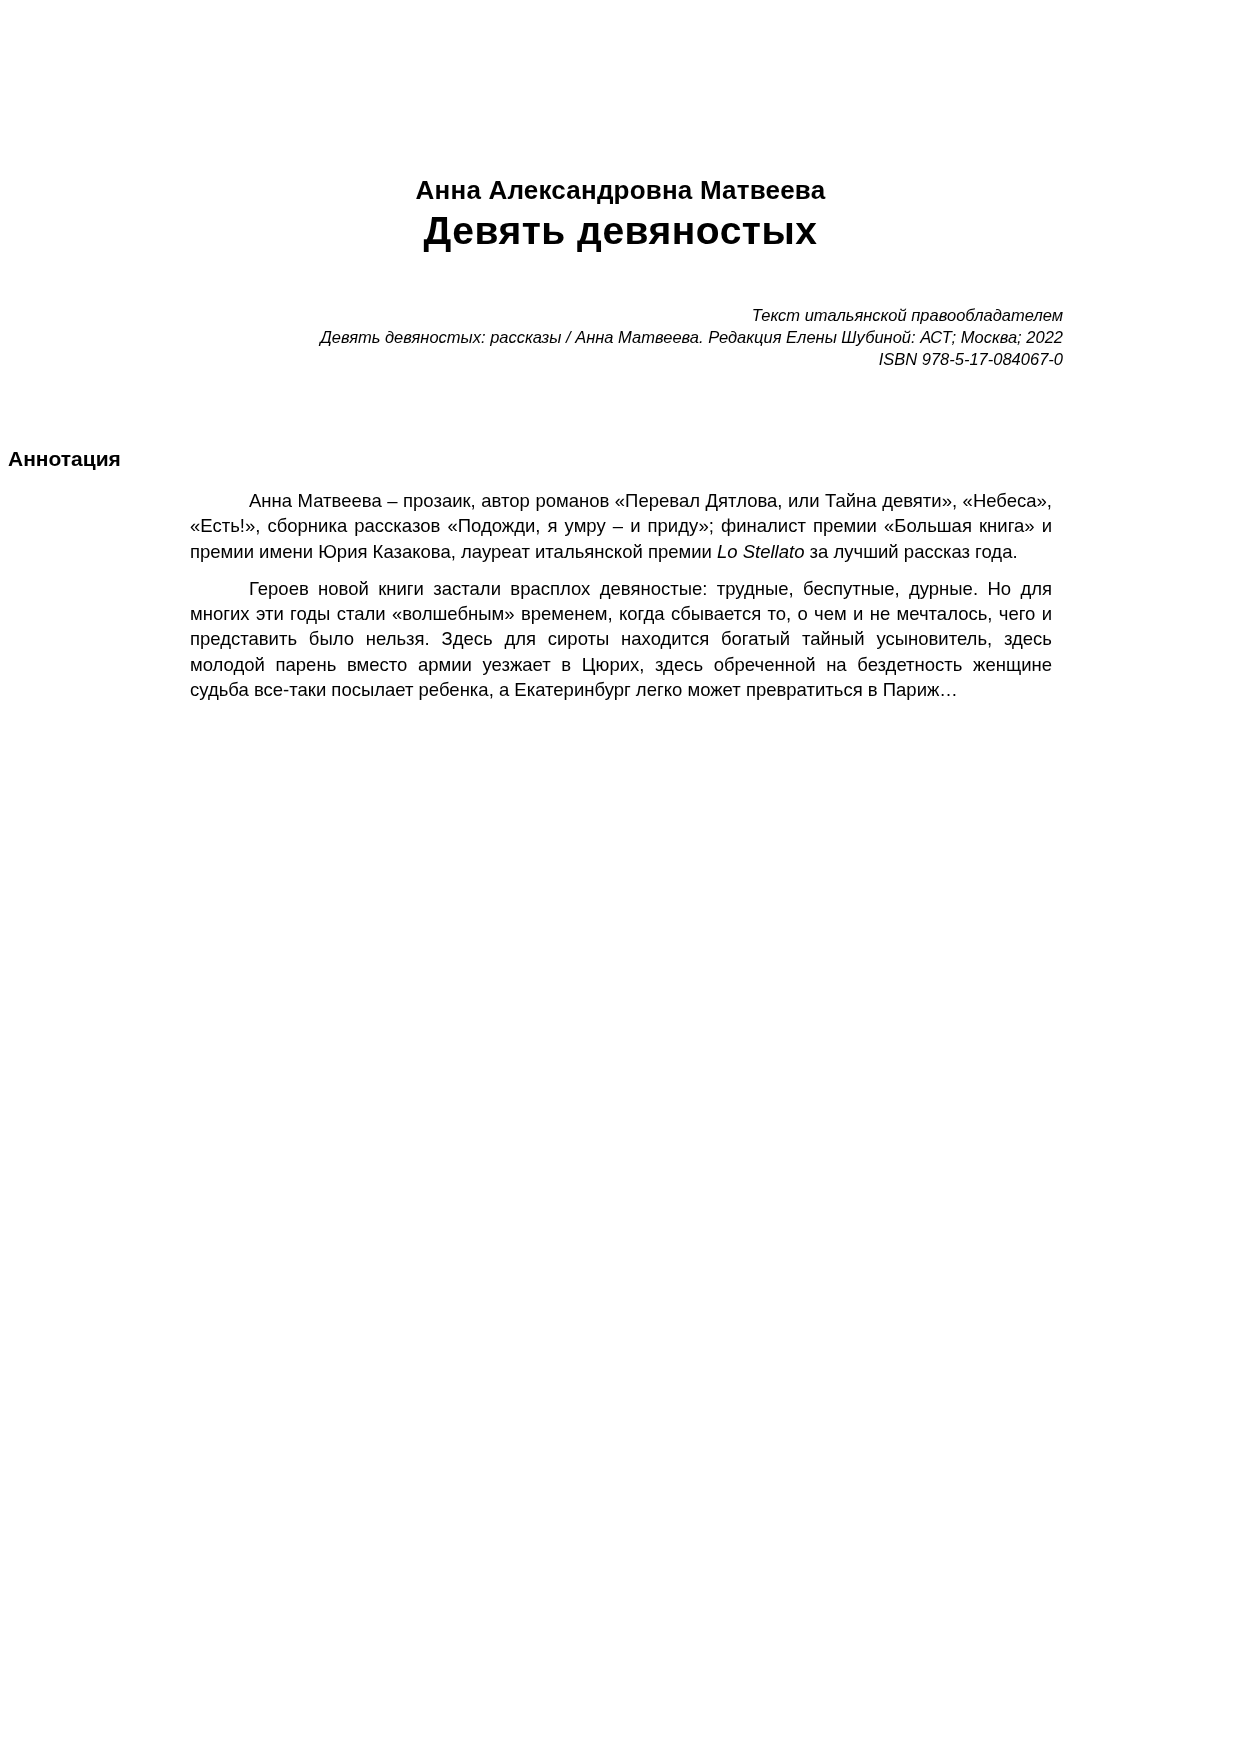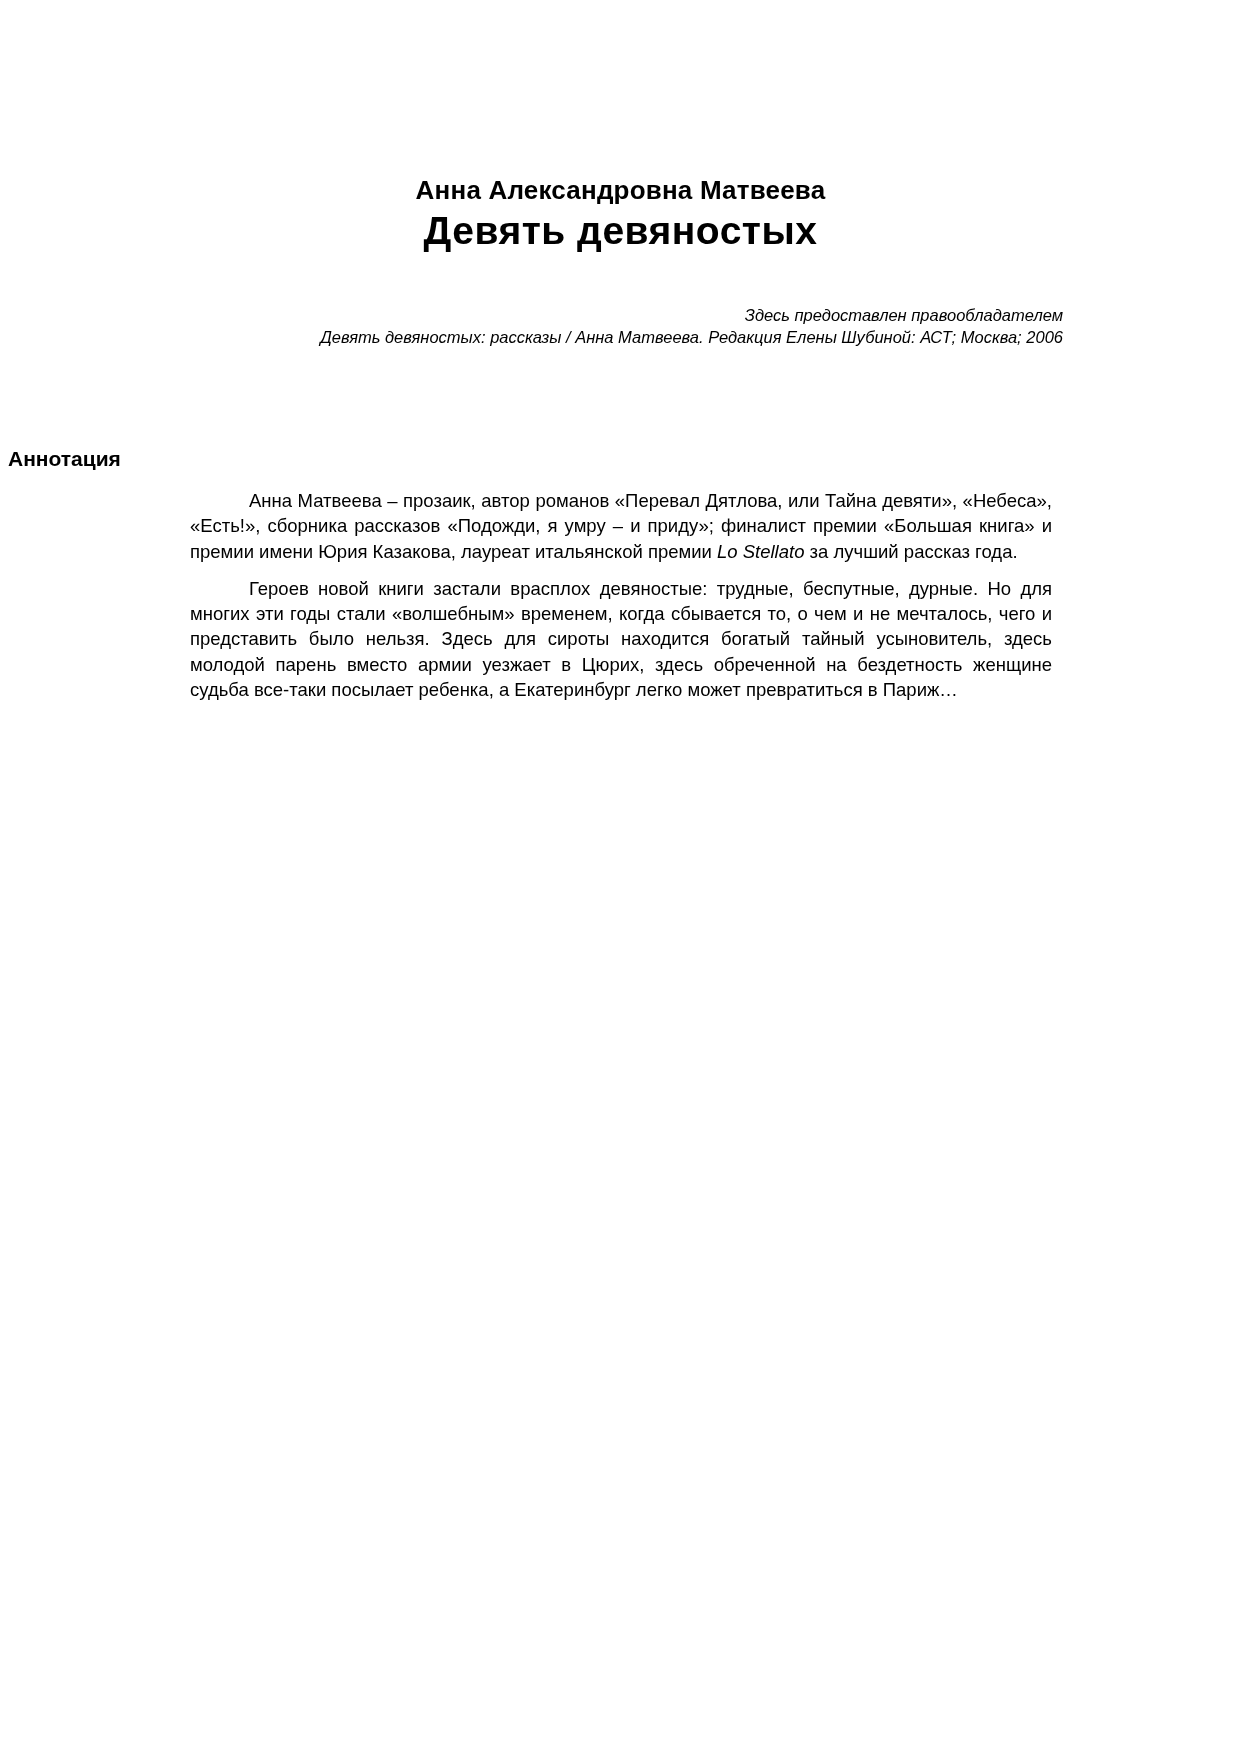--- a/index.html
+++ b/index.html
@@ -83,22 +83,23 @@
   </style>
 </head>
 <body>
 
 <div class="page">
 
   <h2 class="header author">Анна Александровна Матвеева</h2>
   <h1 class="header title">Девять девяностых</h1>
 
   <div class="meta">
-    <div>Здесь предоставлен правообладателем</div>
-    <div>Девять девяностых: рассказы / Анна Матвеева. Редакция Елены Шубиной: АСТ; Москва; 2006</div>
+    <div>Текст итальянской правообладателем</div>
+    <div>Девять девяностых: рассказы / Анна Матвеева. Редакция Елены Шубиной: АСТ; Москва; 2022</div>
+    <div>ISBN 978-5-17-084067-0</div>
   </div>
 
   <h3 class="annotation-heading">Аннотация</h3>
 
   <div class="annotation">
     <p><span>Анна Матвеева – прозаик, автор романов «Перевал Дятлова, или Тайна девяти», «Небеса», «Есть!», сборника рассказов «Подожди, я умру – и приду»; финалист премии «Большая книга» и премии имени Юрия Казакова, лауреат итальянской премии </span><em>Lo Stellato</em><span> за лучший рассказ года.</span></p>
     <p>Героев новой книги застали врасплох девяностые: трудные, беспутные, дурные. Но для многих эти годы стали «волшебным» временем, когда сбывается то, о чем и не мечталось, чего и представить было нельзя. Здесь для сироты находится богатый тайный усыновитель, здесь молодой парень вместо армии уезжает в Цюрих, здесь обреченной на бездетность женщине судьба все-таки посылает ребенка, а Екатеринбург легко может превратиться в Париж…</p>
   </div>
 
 </div>

